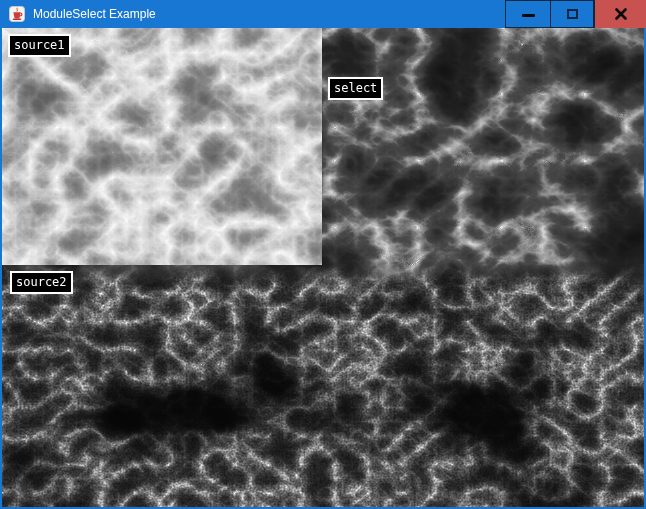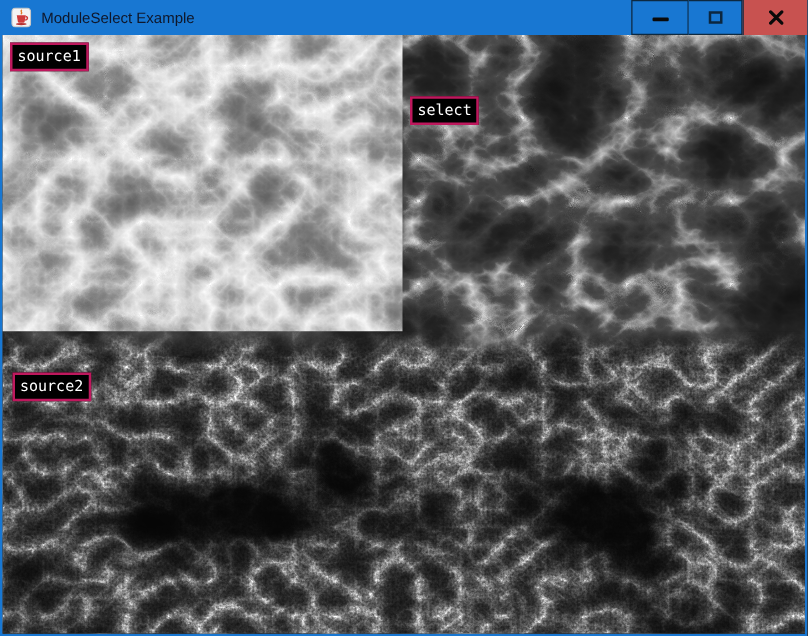--- a/index.html
+++ b/index.html
@@ -16,21 +16,21 @@
   
   .titlebar {
     position:absolute; left:0; top:0;
     width:646px; height:28px;
     background:#1877d2;
     display:flex; align-items:center;
   }
   .app-icon { margin-left:9px; width:16px; height:16px; flex:0 0 16px; }
   .title {
     margin-left:8px;
-    font-size:12px; color:#0f172a;
+    font-size:12px; color:#ffffff;
     white-space:nowrap;
   }
   .controls {
     position:absolute; right:0; top:0; height:28px;
     display:flex;
   }
   .ctl {
     height:28px;
     display:flex; align-items:center; justify-content:center;
     cursor:pointer;
@@ -53,30 +53,30 @@
   #layer-source2 {
     left:0; top:237px;
     -webkit-mask-image:linear-gradient(to bottom, rgba(0,0,0,0) 0px, rgba(0,0,0,1) 20px);
     mask-image:linear-gradient(to bottom, rgba(0,0,0,0) 0px, rgba(0,0,0,1) 20px);
   }
   #layer-source1 { left:0; top:0; }
 
   .tag {
     position:absolute;
     background:#000000;
-    border:2px solid #be185d;
+    border:2px solid #ffffff;
     color:#ffffff;
     font-family:"DejaVu Sans Mono", monospace;
     font-size:12px; line-height:1;
     padding:3px 4px 4px 4px;
     white-space:nowrap;
   }
   #tag-source1 { left:6px;   top:6px; }
   #tag-select  { left:326px; top:6px;margin-top:43px; }
-  #tag-source2 { left:8px;   top:243px;margin-top:27px; }
+  #tag-source2 { left:8px;   top:243px; }
 </style>
 </head>
 <body>
 
 <div class="window">
 
   <div class="titlebar">
     <span class="app-icon">
       <svg width="16" height="16" viewBox="0 0 16 16">
         <rect x="0.5" y="0.5" width="15" height="15" rx="3" fill="#f4f4f4" stroke="#c9c9c9"></rect>

